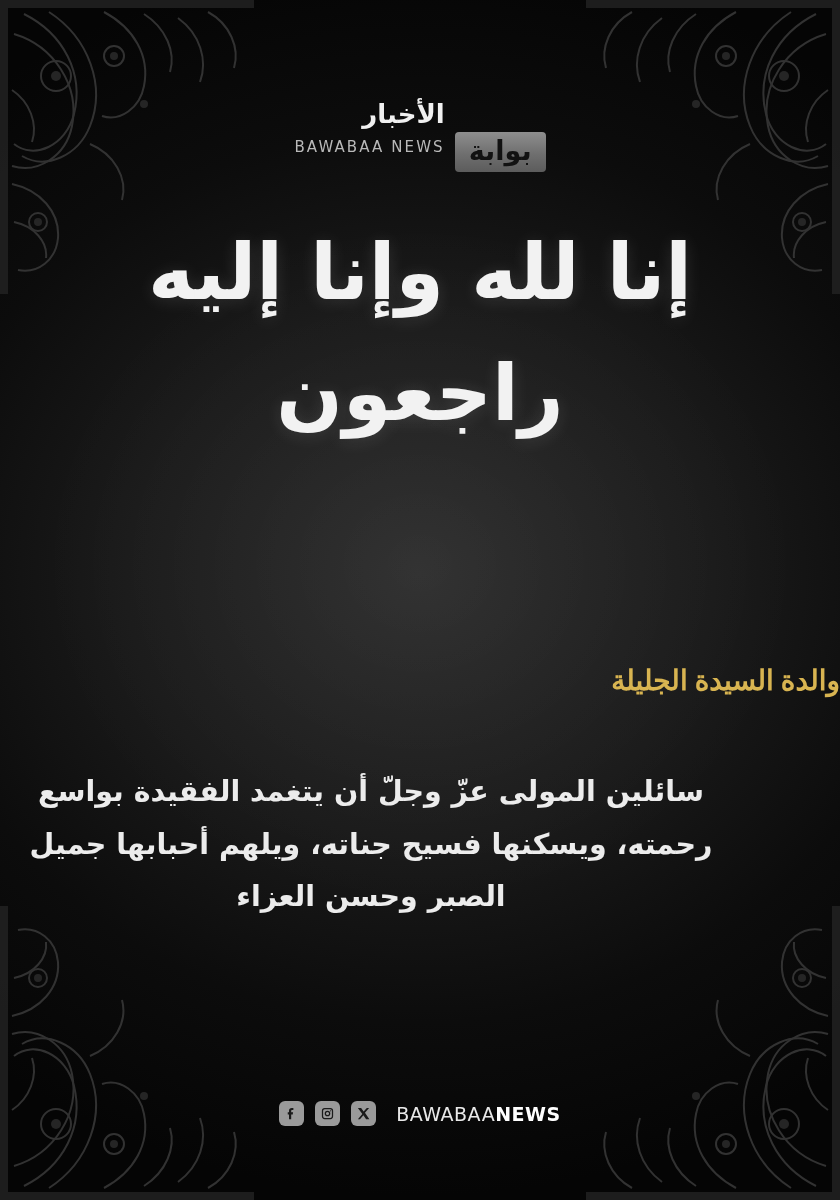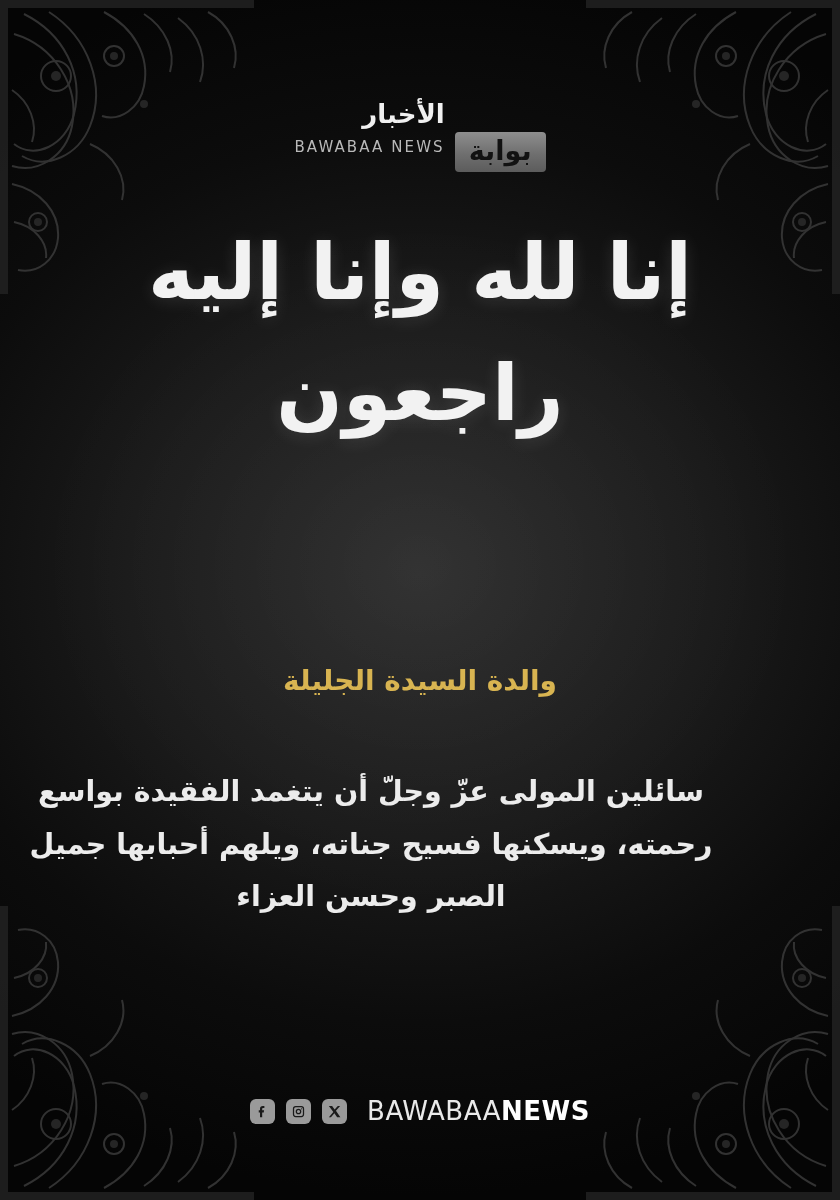--- a/index.html
+++ b/index.html
@@ -112,21 +112,21 @@
     line-height: 1.85;
     letter-spacing: 0.2px;
   }
   .block-1 { top: 424px; }
   .block-3 { top: 766px; padding-left: 20px; }
 
   .deceased {
     position: absolute;
     top: 664px;
     left: 0; right: 0;
-    text-align: center;
+    font-family: Liberation Serif, serif;
   }
   .deceased span {
     color: #d8b451;
     font-size: 28px;
     font-weight: bold;
     letter-spacing: 0.3px;
   }
 
   
   .footer {
@@ -143,21 +143,21 @@
     width: 25px; height: 25px;
     border-radius: 6px;
     background: #9a9a9a;
     display: flex;
     align-items: center;
     justify-content: center;
   }
   .social svg { width: 15px; height: 15px; fill: #1a1a1a; }
   .footer-brand {
     margin-left: 9px;
-    font-size: 26px;
+    font-size: 19px;
     letter-spacing: 0.5px;
     color: #e9e9e9;
     font-weight: normal;
     direction: ltr;
   }
   .footer-brand b { font-weight: bold; color: #ffffff; }
 </style>
 </head>
 <body>
 

